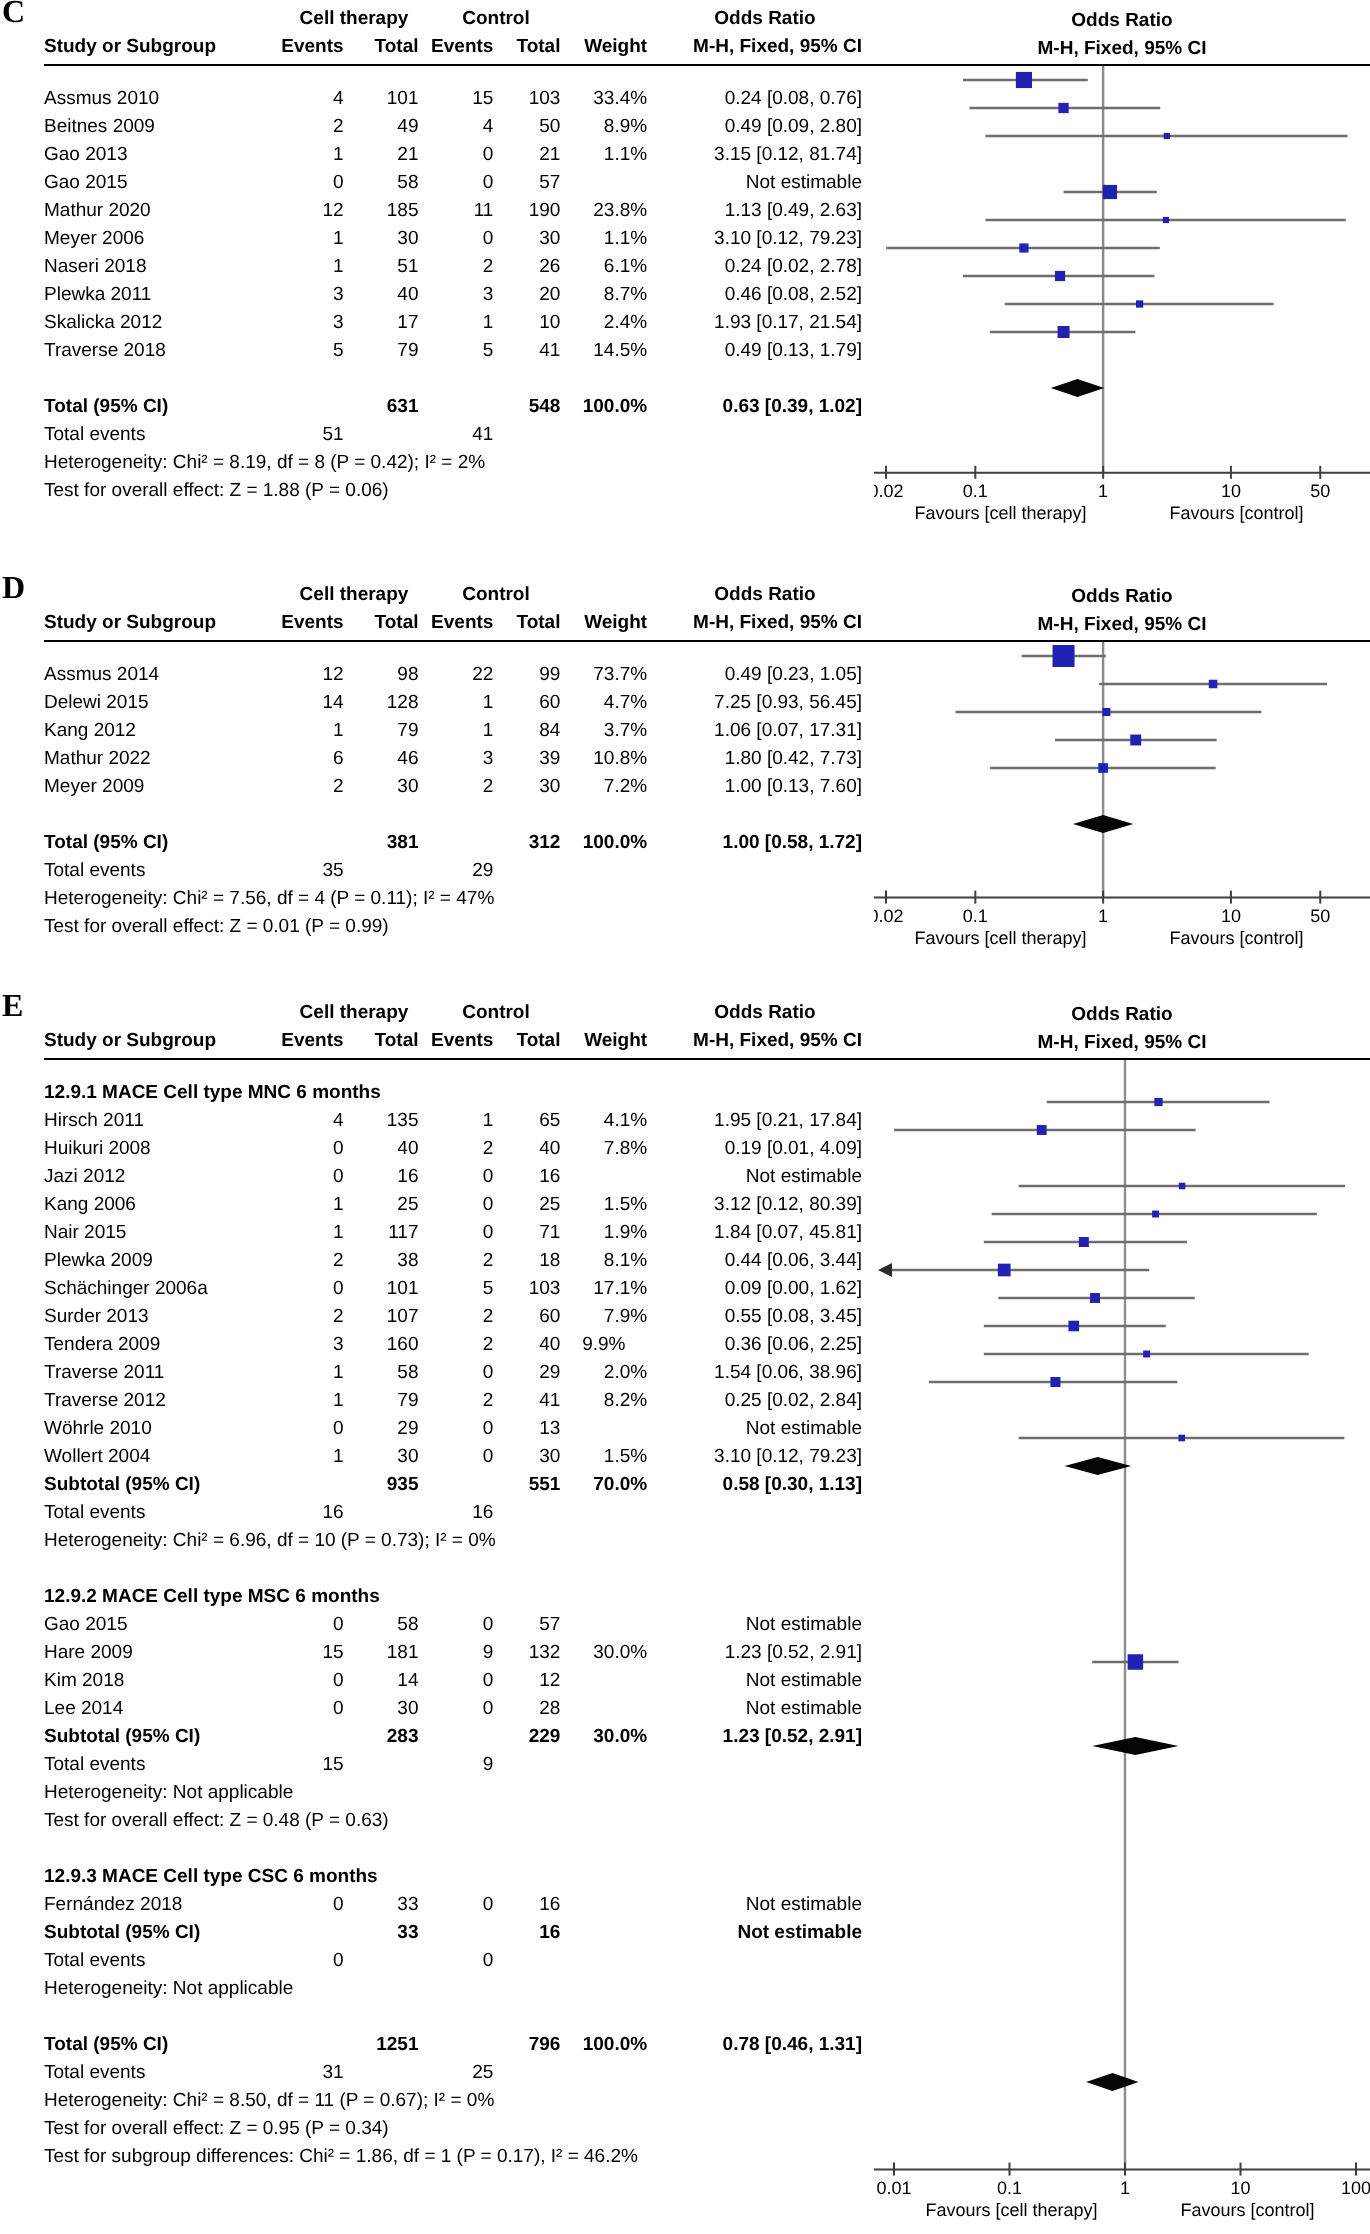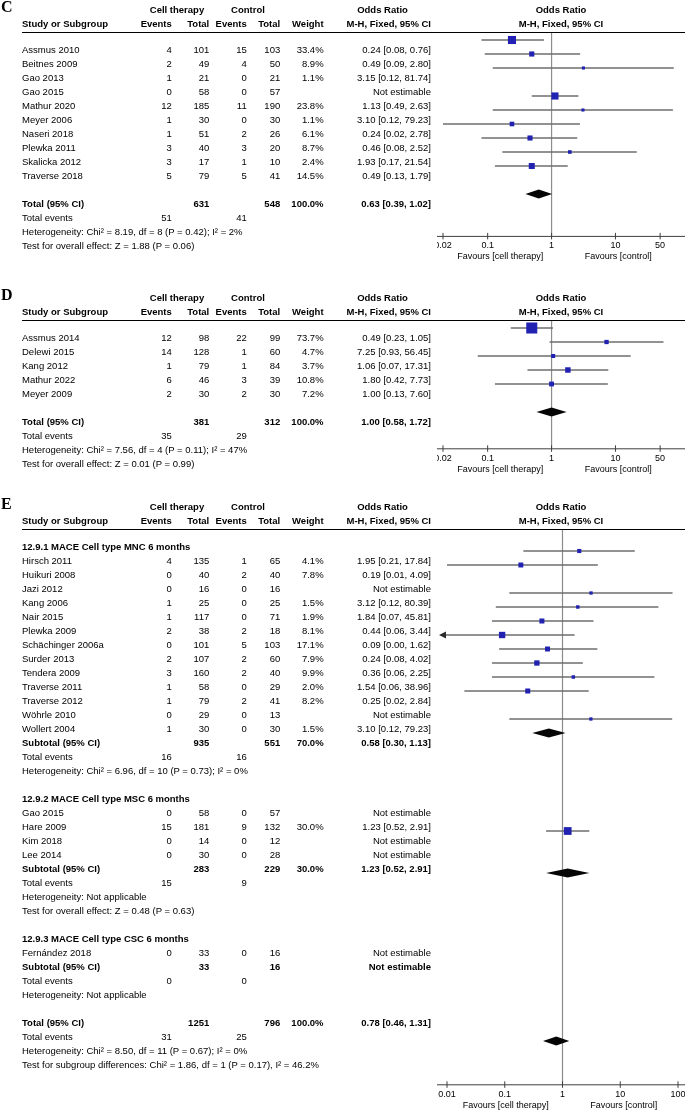--- a/index.html
+++ b/index.html
@@ -422,29 +422,29 @@
           <div class="c r" style="width: 44px;">17.1%</div>
           <div class="c r orcell" style="width: 109px;">0.09 [0.00, 1.62]</div>
         </div>
         <div class="row s">
           <div class="c " style="width: 120px;">Surder 2013</div>
           <div class="c r" style="width: 32px;">2</div>
           <div class="c r" style="width: 38px;">107</div>
           <div class="c r" style="width: 38px;">2</div>
           <div class="c r" style="width: 34px;">60</div>
           <div class="c r" style="width: 44px;">7.9%</div>
-          <div class="c r orcell" style="width: 109px;">0.24 [0.08, 4.02]</div>
+          <div class="c r orcell" style="width: 109px;">0.55 [0.08, 3.45]</div>
         </div>
         <div class="row s">
           <div class="c " style="width: 120px;">Tendera 2009</div>
           <div class="c r" style="width: 32px;">3</div>
           <div class="c r" style="width: 38px;">160</div>
           <div class="c r" style="width: 38px;">2</div>
           <div class="c r" style="width: 34px;">40</div>
-          <div class="c r" style="width: 44px;">9.9%</div>
+          <div class="c r" style="width: 44px; text-align: center;">9.9%</div>
           <div class="c r orcell" style="width: 109px;">0.36 [0.06, 2.25]</div>
         </div>
         <div class="row s">
           <div class="c " style="width: 120px;">Traverse 2011</div>
           <div class="c r" style="width: 32px;">1</div>
           <div class="c r" style="width: 38px;">58</div>
           <div class="c r" style="width: 38px;">0</div>
           <div class="c r" style="width: 34px;">29</div>
           <div class="c r" style="width: 44px;">2.0%</div>
           <div class="c r orcell" style="width: 109px;">1.54 [0.06, 38.96]</div>
@@ -609,20 +609,23 @@
           <div class="c " style="width: 120px;">Total events</div>
           <div class="c r" style="width: 32px;">31</div>
           <div class="c r" style="width: 38px;"></div>
           <div class="c r" style="width: 38px;">25</div>
           <div class="c r" style="width: 34px;"></div>
           <div class="c r" style="width: 44px;"></div>
           <div class="c r orcell" style="width: 109px;"></div>
         </div>
         <div class="row n">
           <div class="c full" style="width: 415px;">Heterogeneity: Chi² = 8.50, df = 11 (P = 0.67); I² = 0%</div>
+        </div>
+        <div class="row n">
+          <div class="c full" style="width: 415px;">Test for overall effect: Z = 0.95 (P = 0.34)</div>
         </div>
         <div class="row n">
           <div class="c full" style="width: 415px;">Test for subgroup differences: Chi² = 1.86, df = 1 (P = 0.17), I² = 46.2%</div>
         </div>
       </div>
       <div class="plot">
         <svg width="248" height="620" viewBox="0 0 248 620">
           <text x="124" y="11" text-anchor="middle" font-size="9.5" font-weight="bold">Odds Ratio</text>
           <text x="124" y="25" text-anchor="middle" font-size="9.5" font-weight="bold">M-H, Fixed, 95% CI</text>
           <line x1="125.5" y1="31" x2="125.5" y2="585.8000000000001" stroke="#8c8c8c" stroke-width="1.2"></line>

